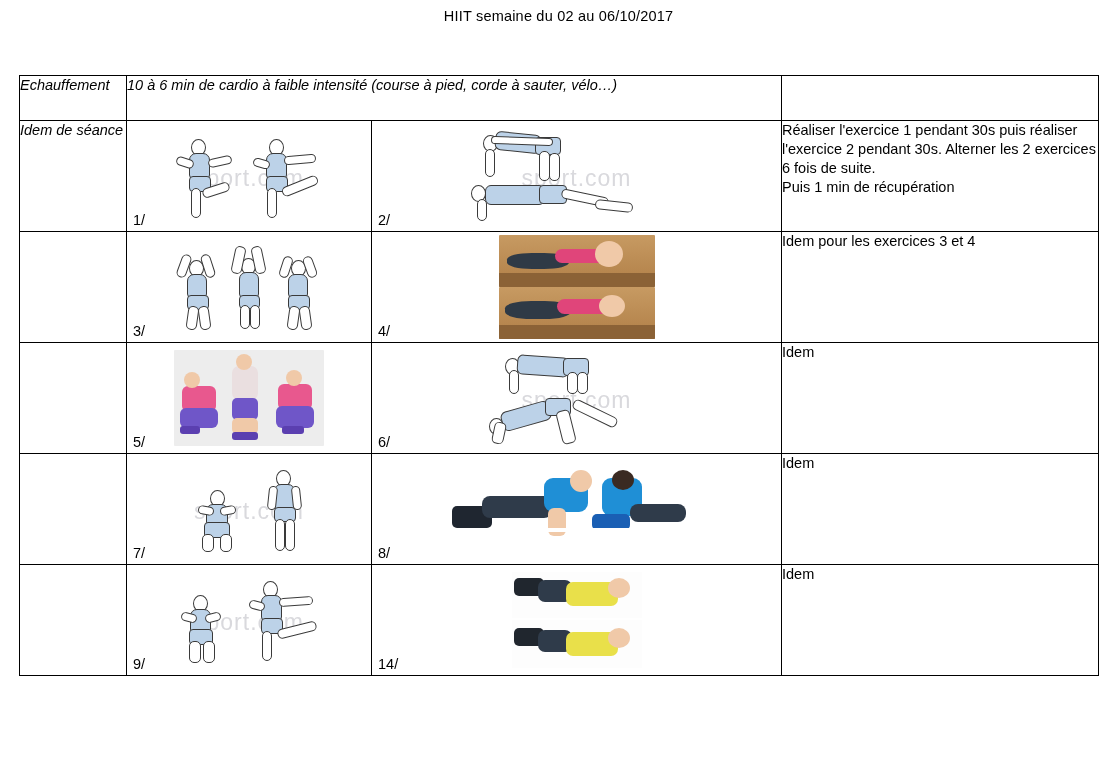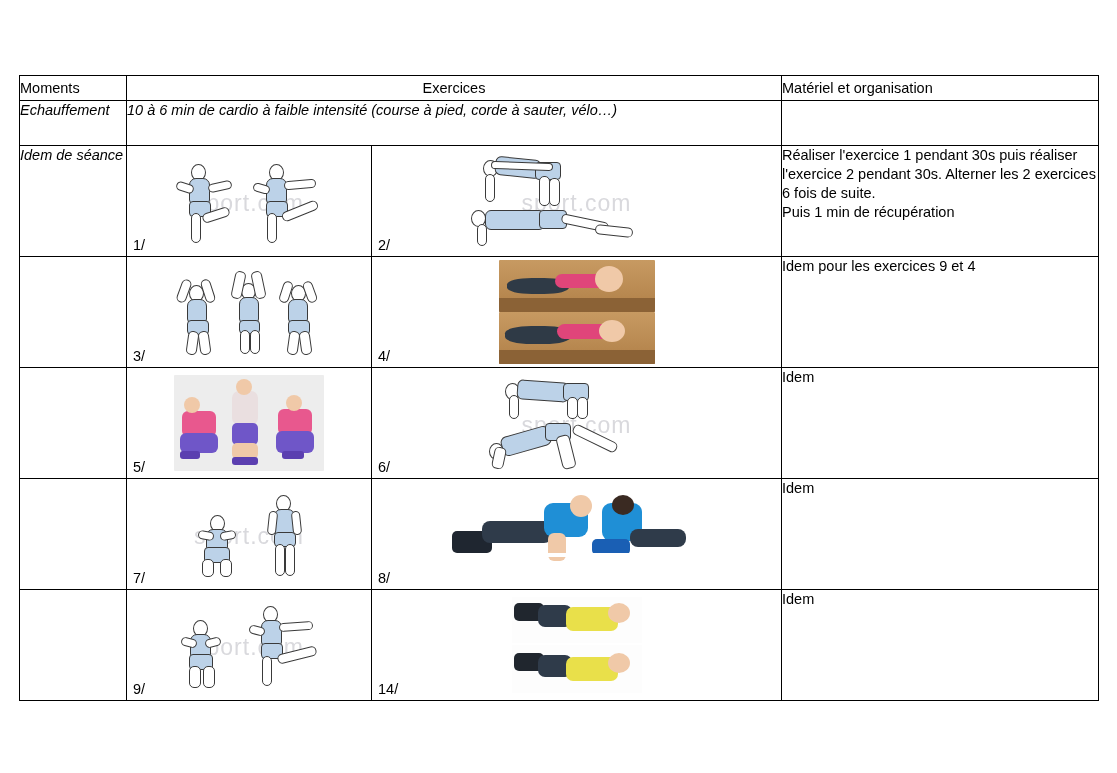--- a/index.html
+++ b/index.html
@@ -152,35 +152,31 @@
     position: absolute;
     border-radius: 40%;
   }
   .matcell { padding: 6px 8px; line-height: 1.32; }
 </style>
 </head>
 <body>
 
 <div class="page">
 
+  <div class="doc-title">HIIT semaine du 02 au 06/10/2017</div>
 
   <table class="plan">
     <colgroup>
       <col class="col-moments">
       <col class="col-ex1">
       <col class="col-ex2">
       <col class="col-mat">
     </colgroup>
 
     <tbody>
-        <tr>
-      <th class="hdr hdr-left">Moments</th>
-      <th class="hdr hdr-center" colspan="2">Exercices</th>
-      <th class="hdr hdr-left">Matériel et organisation</th>
-    </tr>
 
     <tr class="row-ech">
       <td class="cell-pad">Echauffement</td>
       <td class="cell-pad" colspan="2">10 à 6 min de cardio à faible intensité (course à pied, corde à sauter, vélo…)</td>
       <td class="cell-pad"></td>
     </tr>
 
     <tr class="row-ex">
       <td class="cell-pad">Idem de séance</td>
       <td>
@@ -300,21 +296,21 @@
                 <div class="blob" style="left:6px;top:14px;width:66px;height:18px;background:#2f3a46;"></div>
                 <div class="blob" style="left:58px;top:12px;width:54px;height:15px;background:#e0457a;border-radius:8px;"></div>
                 <div class="blob" style="left:100px;top:8px;width:26px;height:22px;background:#f0c9a8;border-radius:50%;"></div>
                 <div class="blob" style="left:0px;top:38px;width:156px;height:14px;background:#8b6236;border-radius:0;"></div>
               </div>
             </div>
           </div>
           <div class="exlabel">4/</div>
         </div>
       </td>
-      <td class="matcell">Idem  pour les exercices 9 et 4</td>
+      <td class="matcell">Idem  pour les exercices 3 et 4</td>
     </tr>
 
     <tr class="row-ex">
       <td class="cell-pad"></td>
       <td>
         <div class="exbox">
           <div class="art">
             <div class="photo ph-grey" style="position:relative;left:0;top:0;width:150px;height:96px;">
               <div class="blob" style="left:8px;top:36px;width:34px;height:26px;background:#e8588e;border-radius:6px;"></div>
               <div class="blob" style="left:10px;top:22px;width:16px;height:16px;background:#f0c9a8;border-radius:50%;"></div>

